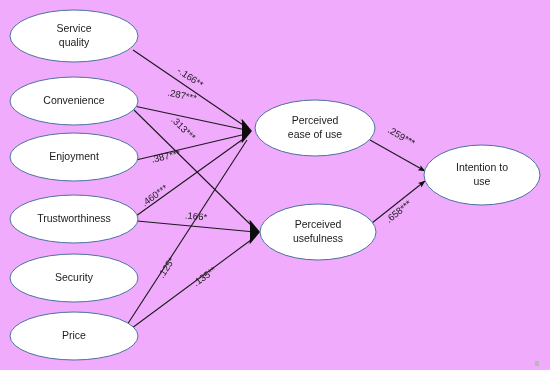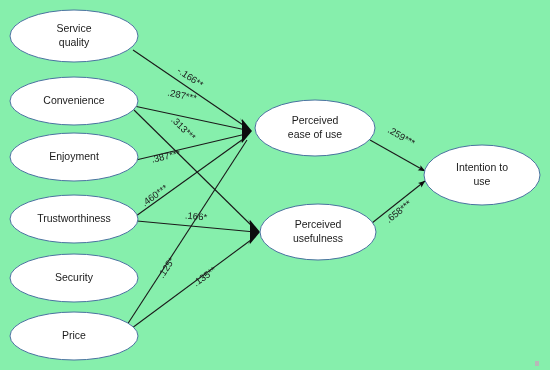--- a/index.html
+++ b/index.html
@@ -8,21 +8,21 @@
     padding: 0;
     background: #ffffff;
   }
   body {
     font-family: "Liberation Sans", sans-serif;
   }
   #canvas {
     position: relative;
     width: 550px;
     height: 370px;
-    background: #86efac;
+    background: #f0abfc;
     overflow: hidden;
   }
   svg.diagram {
     position: absolute;
     left: 0;
     top: 0;
     width: 550px;
     height: 370px;
   }
   .node-ellipse {

